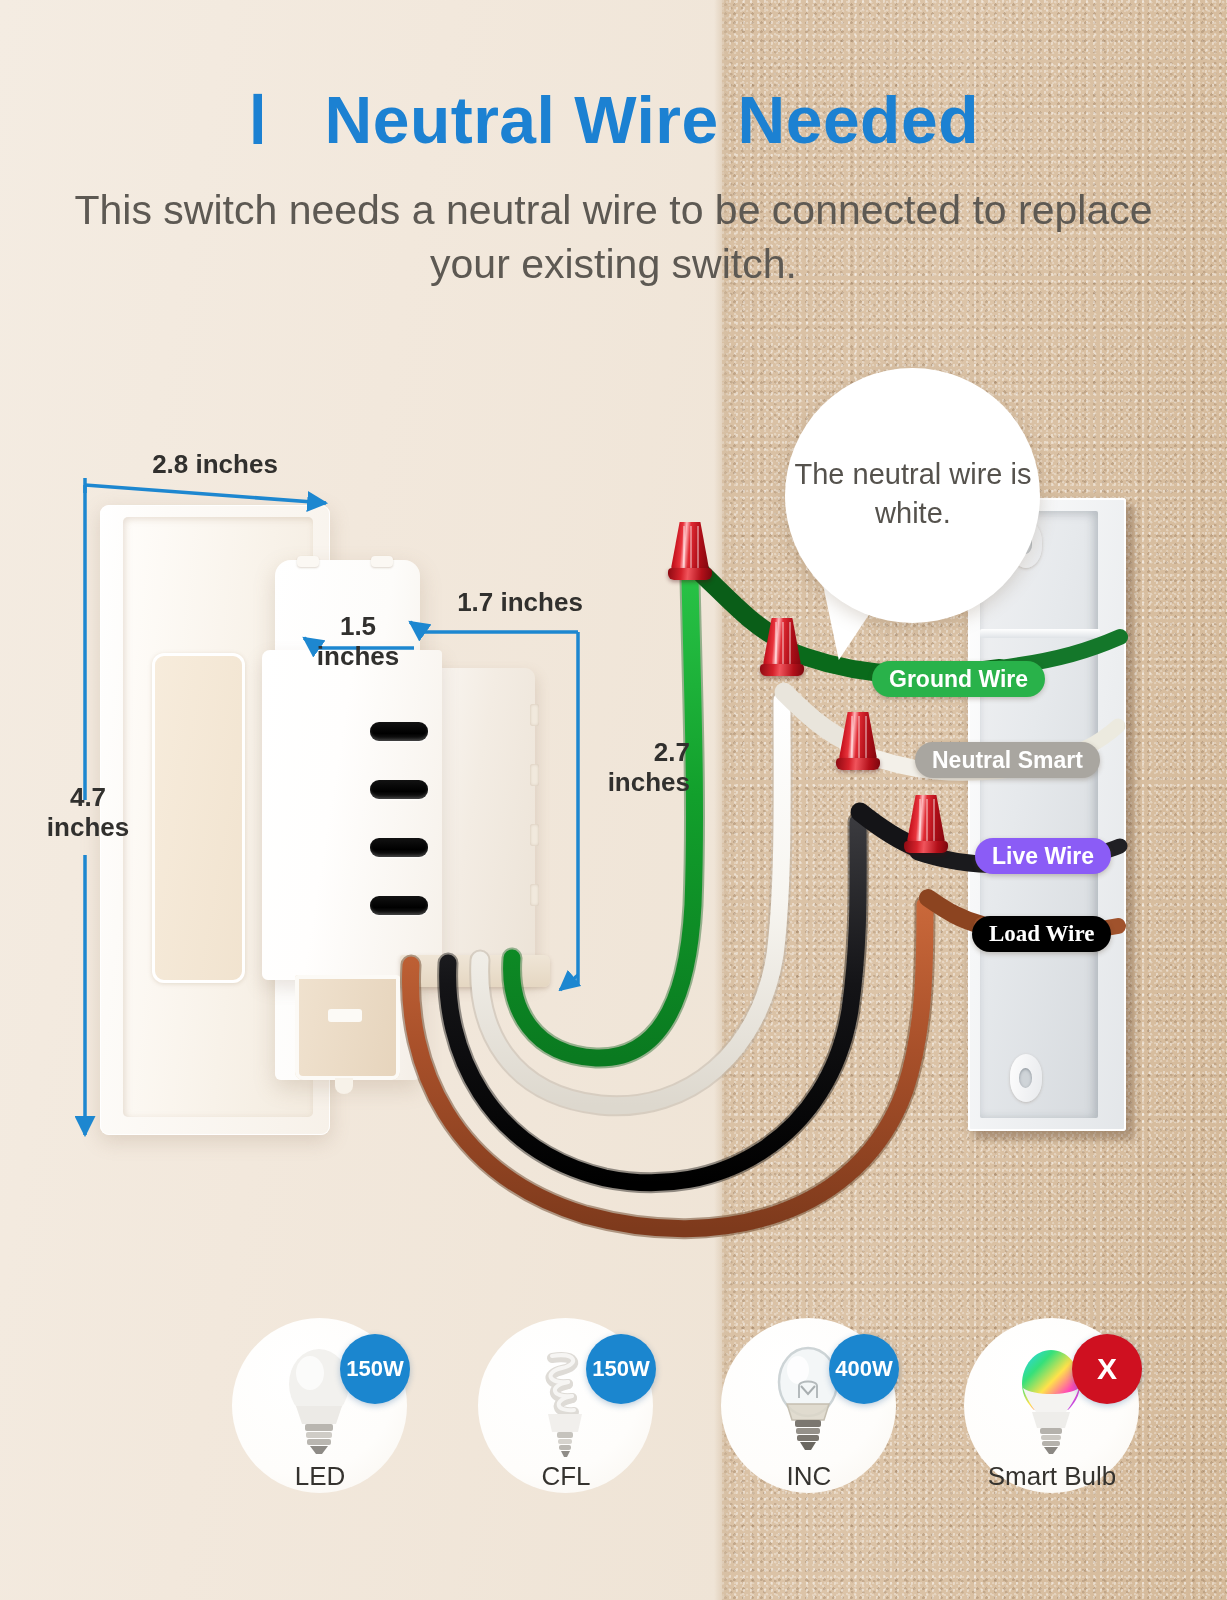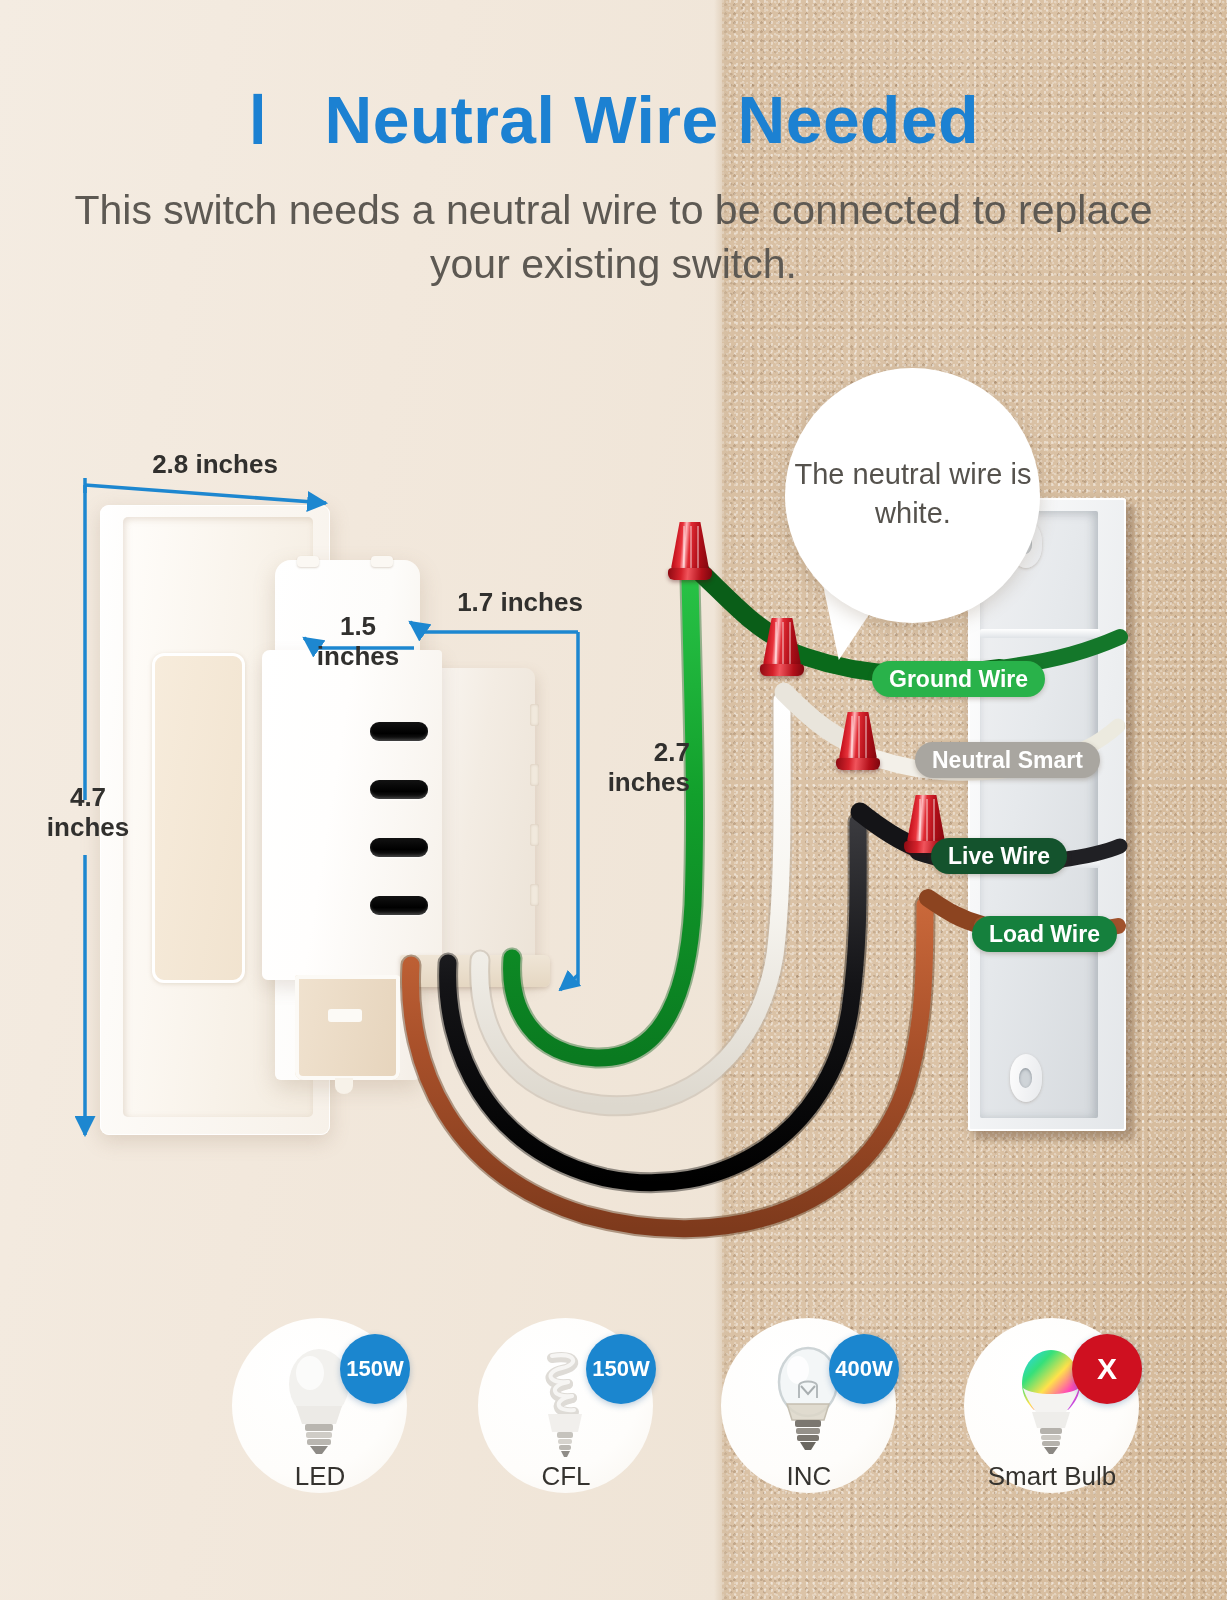--- a/index.html
+++ b/index.html
@@ -386,22 +386,22 @@
   <div class="cap">
       <span class="rib" style="left:13px"></span>
       <span class="rib" style="left:20px"></span>
       <span class="rib" style="left:27px"></span>
     </div>
   <div class="base"></div>
 </div>
 
 <div class="wlabel" style="left:872px; top:661px; background:#29b24a;">Ground Wire</div>
 <div class="wlabel" style="left:915px; top:742px; background:#a9a6a0;">Neutral Smart</div>
-<div class="wlabel" style="left:931px; top:838px; background:#14532d;">Live Wire</div>
-<div class="wlabel" style="left:972px; top:916px; background:#15803d;">Load Wire</div>
+<div class="wlabel" style="left:975px; top:838px; background:#8b5cf6;">Live Wire</div>
+<div class="wlabel" style="left:972px; top:916px; background:#000000;font-family:Liberation Serif, serif;">Load Wire</div>
 
 <div id="bubble-tail"></div>
 <div id="bubble"></div>
 <div id="bubble-text">The neutral wire is white.</div>
 
 <svg style="position:absolute;left:0;top:0;width:1227px;height:1600px;pointer-events:none;" viewBox="0 0 1227 1600">
   <defs>
     <marker id="ah" viewBox="0 0 10 10" refX="9" refY="5" markerWidth="6" markerHeight="6" orient="auto">
       <path d="M0,0 L10,5 L0,10 z" fill="#1d87d0"></path>
     </marker>

